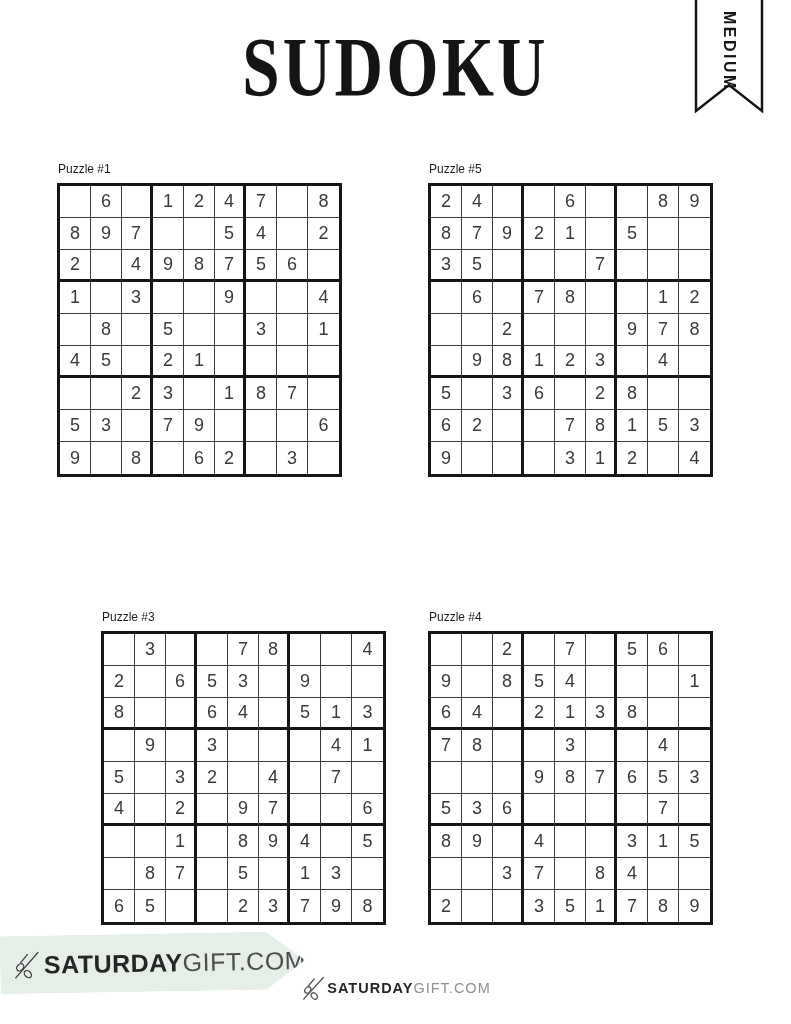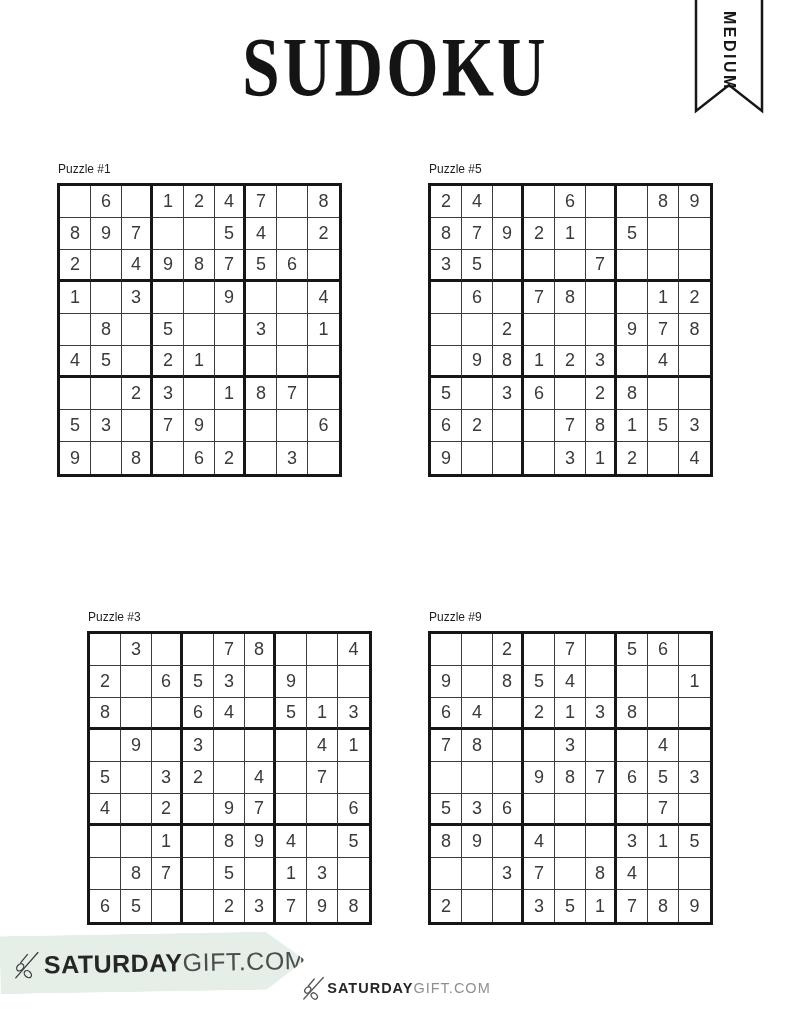--- a/index.html
+++ b/index.html
@@ -25,21 +25,21 @@
     position:absolute; top:14px; left:50%; transform:translateX(-50%);
     writing-mode:vertical-rl;
     font-weight:bold; font-size:16px; letter-spacing:2.5px; color:#161616;
   }
 
   
   .puzzle { position:absolute; width:300px; }
   .puzzle-label { font-size:12px; color:#1d1d1d; margin:0 0 7px 1px; }
   .p1 { left:57px; top:162px; }
   .p2 { left:428px; top:162px; }
-  .p3 { left:43px; top:610px;padding-left:44px; }
+  .p3 { left:57px; top:610px;padding-left:44px; }
   .p4 { left:428px; top:610px; }
 
   .grid {
     display:grid;
     grid-template-columns:repeat(9,31px);
     grid-template-rows:repeat(9,32px);
     border:3px solid #161616;
     width:max-content; background:#ffffff;
   }
   .cell {
@@ -341,21 +341,21 @@
         <div class="cell eb"></div>
         <div class="cell eb">2</div>
         <div class="cell br eb">3</div>
         <div class="cell eb">7</div>
         <div class="cell eb">9</div>
         <div class="cell er eb">8</div>
       </div>
   </section>
 
   <section class="puzzle p4">
-    <div class="puzzle-label">Puzzle #9</div>
+    <div class="puzzle-label">Puzzle #4</div>
     <div class="grid">
         <div class="cell"></div>
         <div class="cell"></div>
         <div class="cell br">2</div>
         <div class="cell"></div>
         <div class="cell">7</div>
         <div class="cell br"></div>
         <div class="cell">5</div>
         <div class="cell">6</div>
         <div class="cell er"></div>

